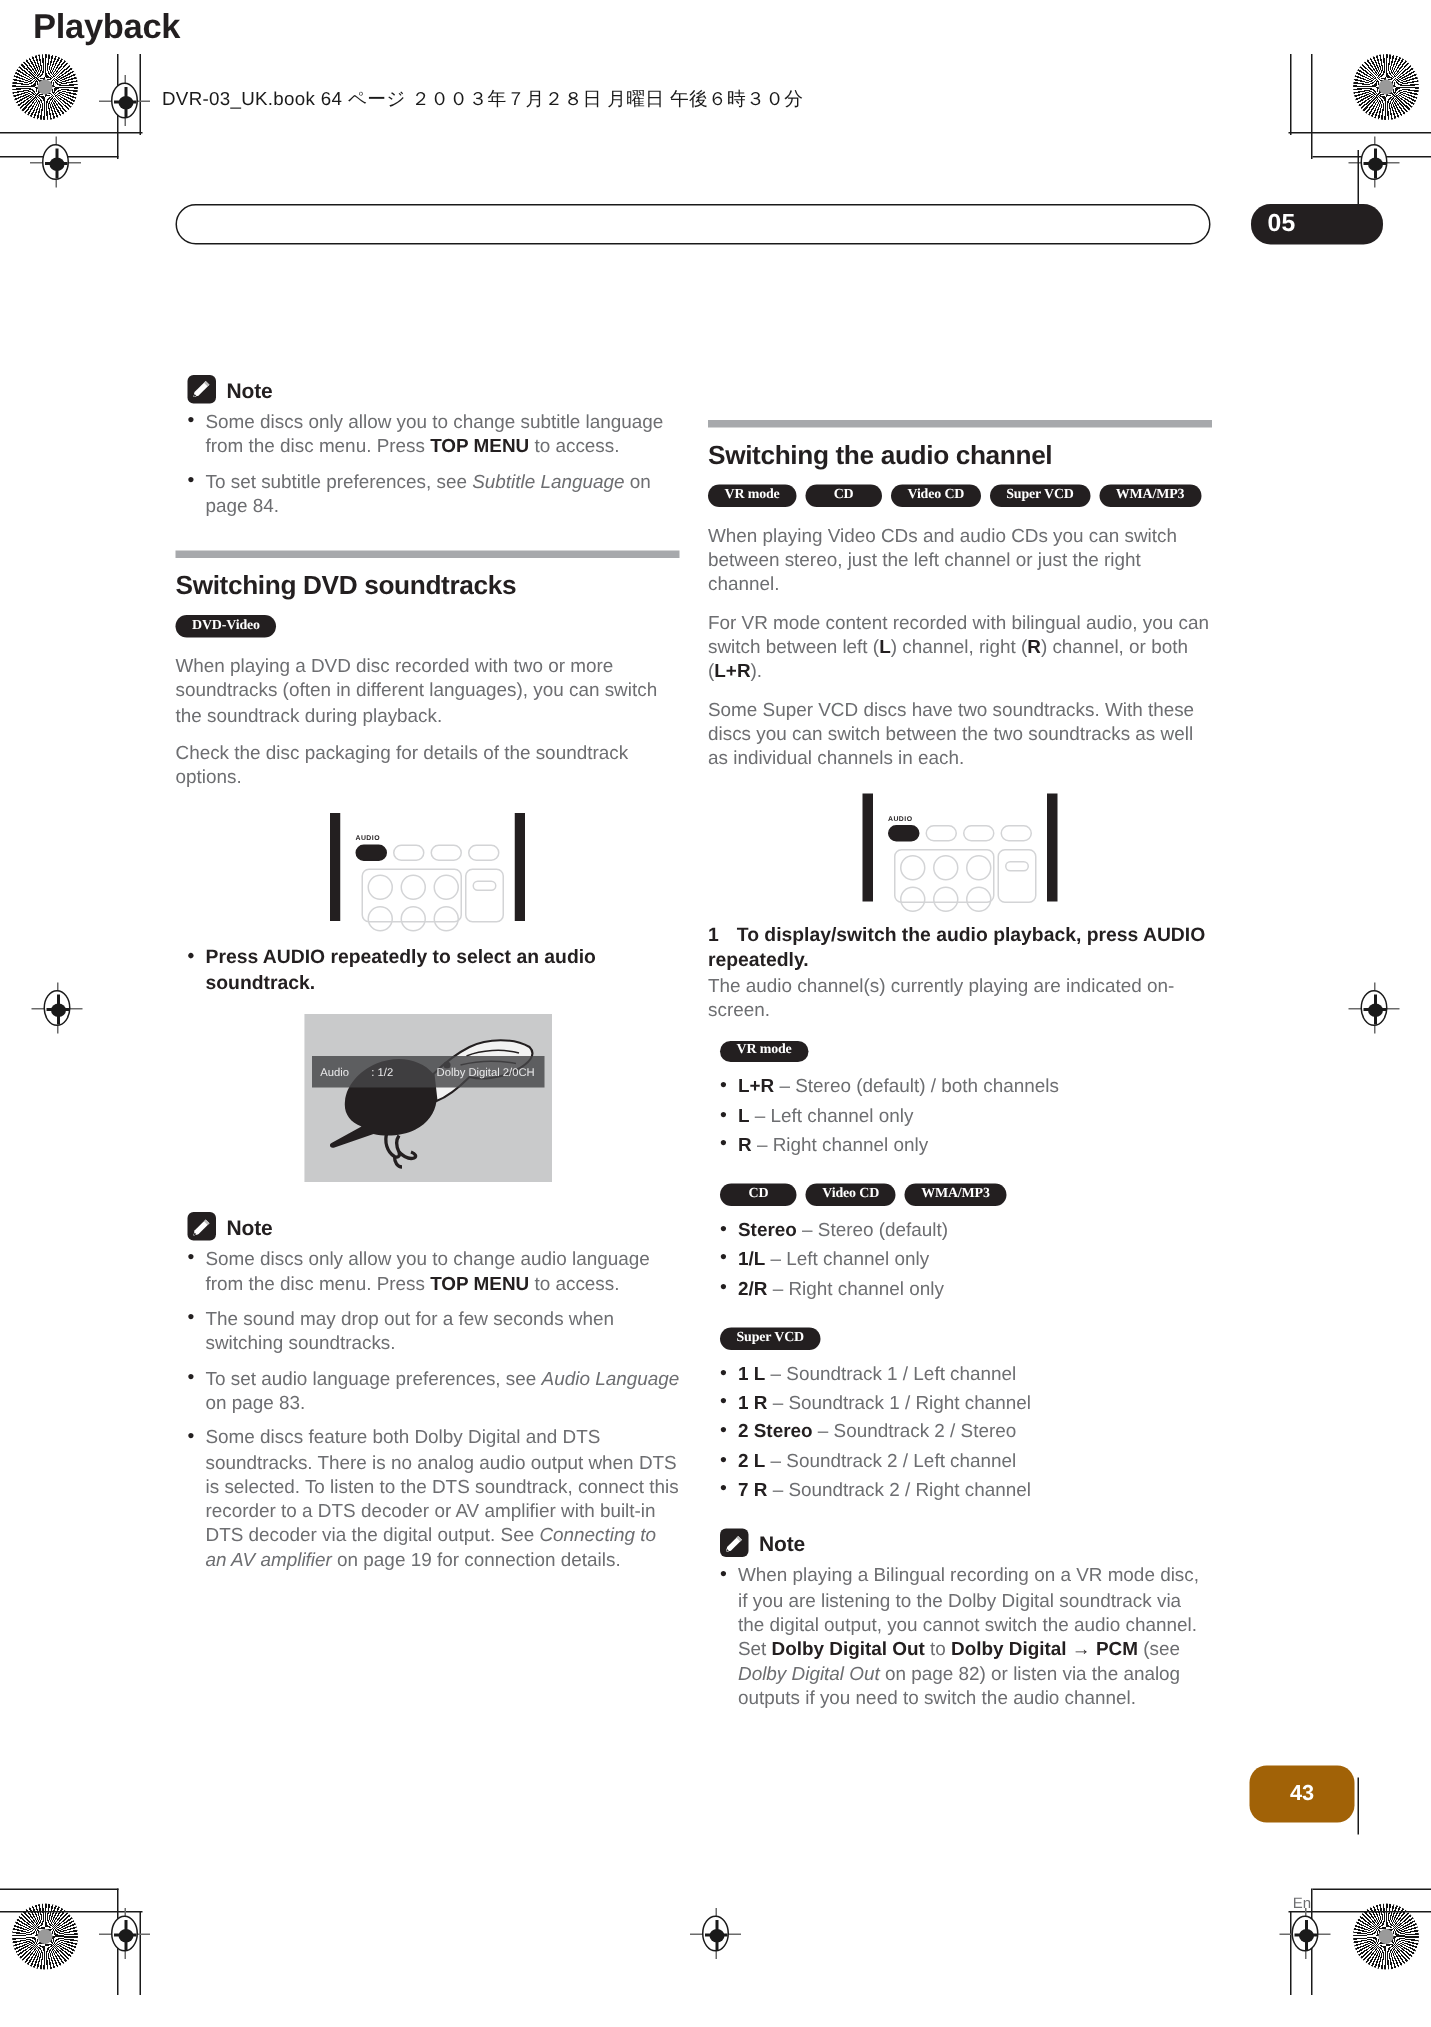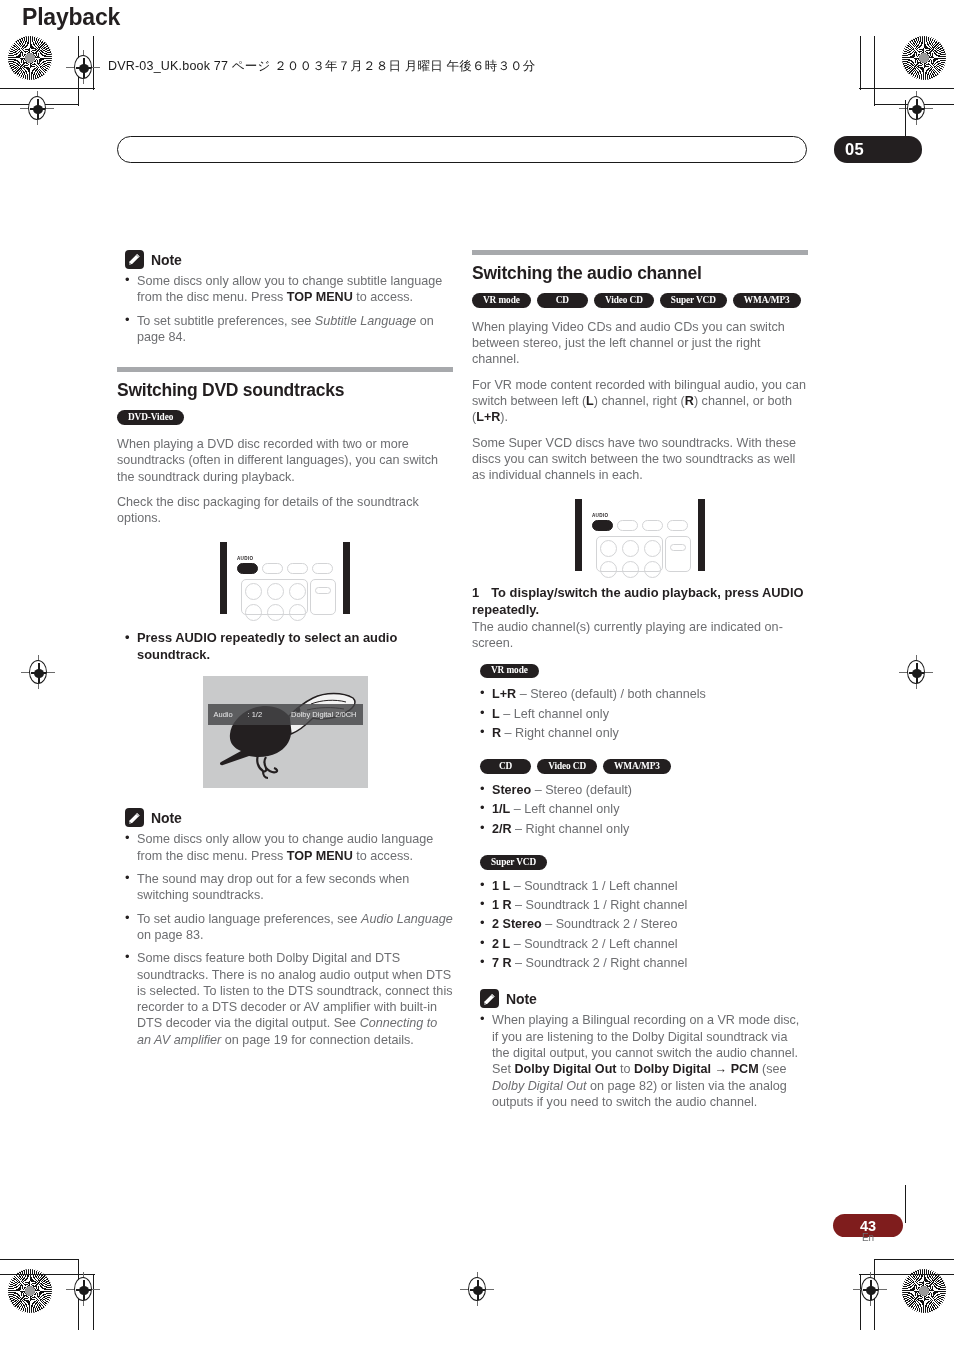--- a/index.html
+++ b/index.html
@@ -59,21 +59,21 @@
     width: 88px; height: 27px; border-radius: 13px;
     background: #231f20; color: #fff;
     font-size: 16.5px; font-weight: bold;
     display: flex; align-items: center; padding-left: 11px;
     letter-spacing: .2px;
   }
 
   
   .col { position: absolute; top: 250px; width: 336px; }
   .col-left  { left: 117px; }
-  .col-right { left: 472px; }
+  .col-right { left: 472px; margin-top: 30px; }
 
   
   .note-head {
     display: flex; align-items: center; gap: 7px;
     margin: 0 0 4px 8px;
   }
   .note-icon {
     width: 19px; height: 19px; border-radius: 4px; background: #231f20;
     position: relative; flex: none;
   }
@@ -171,27 +171,27 @@
   .osd .bar span {
     position: absolute; color: #e9e9ea; font-size: 7.5px; top: 6px;
     white-space: nowrap; font-family: "Liberation Sans", sans-serif;
   }
   .osd .bar .lab { left: 6px; }
   .osd .bar .val { left: 40px; }
   .osd .bar .fmt { right: 6px; }
 
   
   .pagenum {
-    position: absolute; left: 833px; top: 1214px;
-    width: 70px; height: 23px; border-radius: 11.5px; background: #7f1d1d;
+    position: absolute; left: 833px; top: 1177px;
+    width: 70px; height: 38px; border-radius: 11.5px; background: #a16207;
     color: #fff; font-size: 14.5px; font-weight: bold;
     display: flex; align-items: center; justify-content: center;
   }
   .pagelang {
-    position: absolute; left: 833px; top: 1232px; width: 70px;
+    position: absolute; left: 833px; top: 1264px; width: 70px;
     text-align: center; font-size: 10px; color: #6d6e71;
   }
   .edge-rule { position: absolute; background: #1a1a1a; }
 </style>
 </head>
 <body>
 
 <div class="regmark" style="left:8px; top:36px;">
   <div class="starburst"></div>
 </div>
@@ -276,21 +276,21 @@
 <div class="regmark crosshair" style="left:853px; top:1272px;">
   <div class="hline"></div>
     <div class="vline"></div>
     <div class="ring">
       <div class="cb"></div>
     </div>
 </div>
 <div class="edge-rule" style="left:905px; top:100px; width:1.2px; height:36px;"></div>
 <div class="edge-rule" style="left:905px; top:1185px; width:1.2px; height:38px;"></div>
 
-<div class="filehead">DVR-03_UK.book 77 ページ ２００３年７月２８日 月曜日 午後６時３０分</div>
+<div class="filehead">DVR-03_UK.book 64 ページ ２００３年７月２８日 月曜日 午後６時３０分</div>
 
 <div class="runhead"></div>
 <div class="runhead-title">Playback</div>
 <div class="chapnum">05</div>
 
 <div class="col col-left">
 
   <div>
     <div class="note-head">
       <span class="note-icon">

